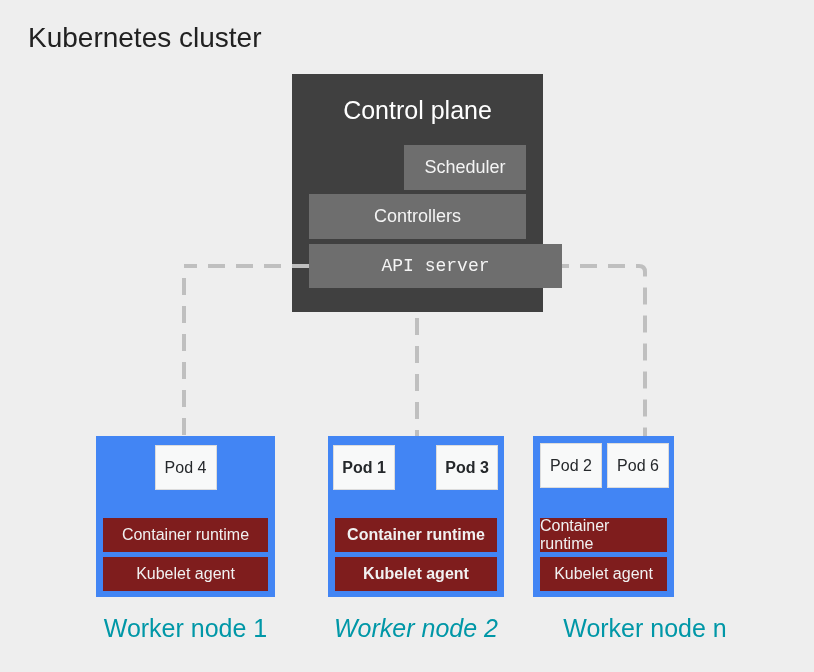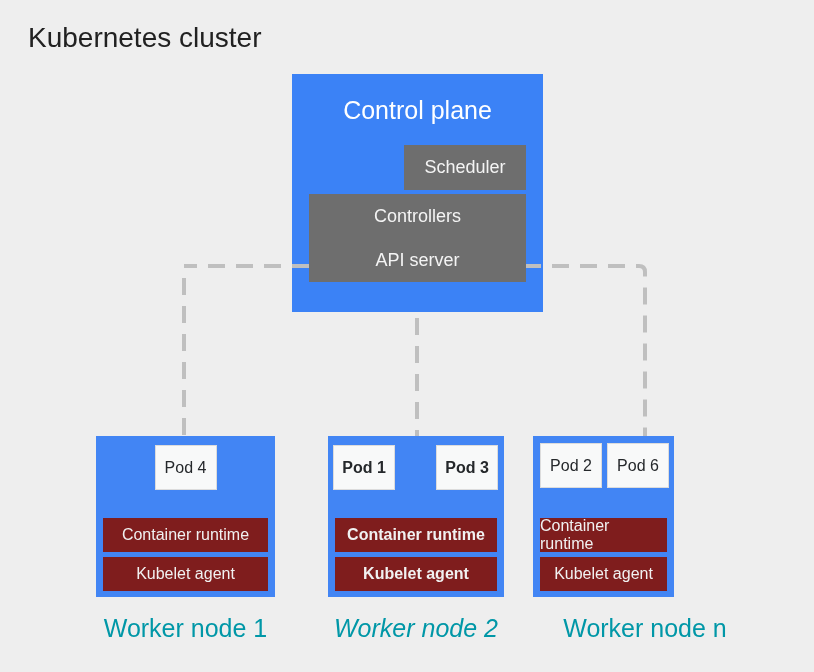--- a/index.html
+++ b/index.html
@@ -16,38 +16,38 @@
   .page-title{
     position:absolute;left:28px;top:22px;
     margin:0;
     font-size:28px;font-weight:400;color:#212121;
     letter-spacing:0px;
   }
   
   .control-plane{
     position:absolute;left:292px;top:74px;
     width:251px;height:238px;
-    background:#3b82f6;
+    background:#404040;
   }
   .cp-title{
     margin-top:22px;
     text-align:center;
     font-size:25px;color:#ffffff;
     font-weight:400;
   }
   .cp-box{
     position:absolute;
     background:#6e6e6e;
     color:#f4f4f4;font-size:18px;
     display:flex;align-items:center;justify-content:center;
   }
   .cp-etcd{left:17px;top:71px;width:87px;height:45px;}
   .cp-scheduler{left:112px;top:71px;width:122px;height:45px;}
   .cp-controllers{left:17px;top:120px;width:217px;height:45px;}
-  .cp-apiserver{left:17px;top:164px;width:217px;height:44px;z-index:2;}
+  .cp-apiserver{left:17px;top:170px;width:253px;height:44px;z-index:2;font-family:Liberation Mono, monospace;}
   
   .connectors{
     position:absolute;left:0;top:0;z-index:1;
     pointer-events:none;
   }
   
   .worker{
     position:absolute;top:436px;height:161px;
     background:#4285f4;z-index:2;
   }

